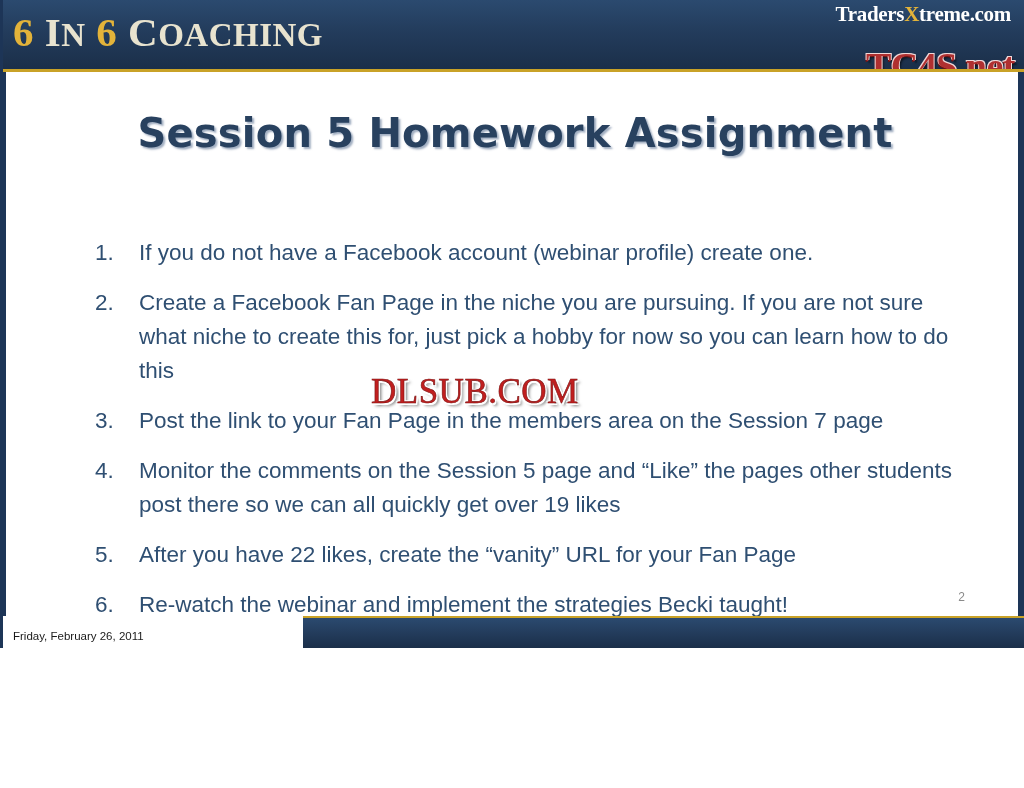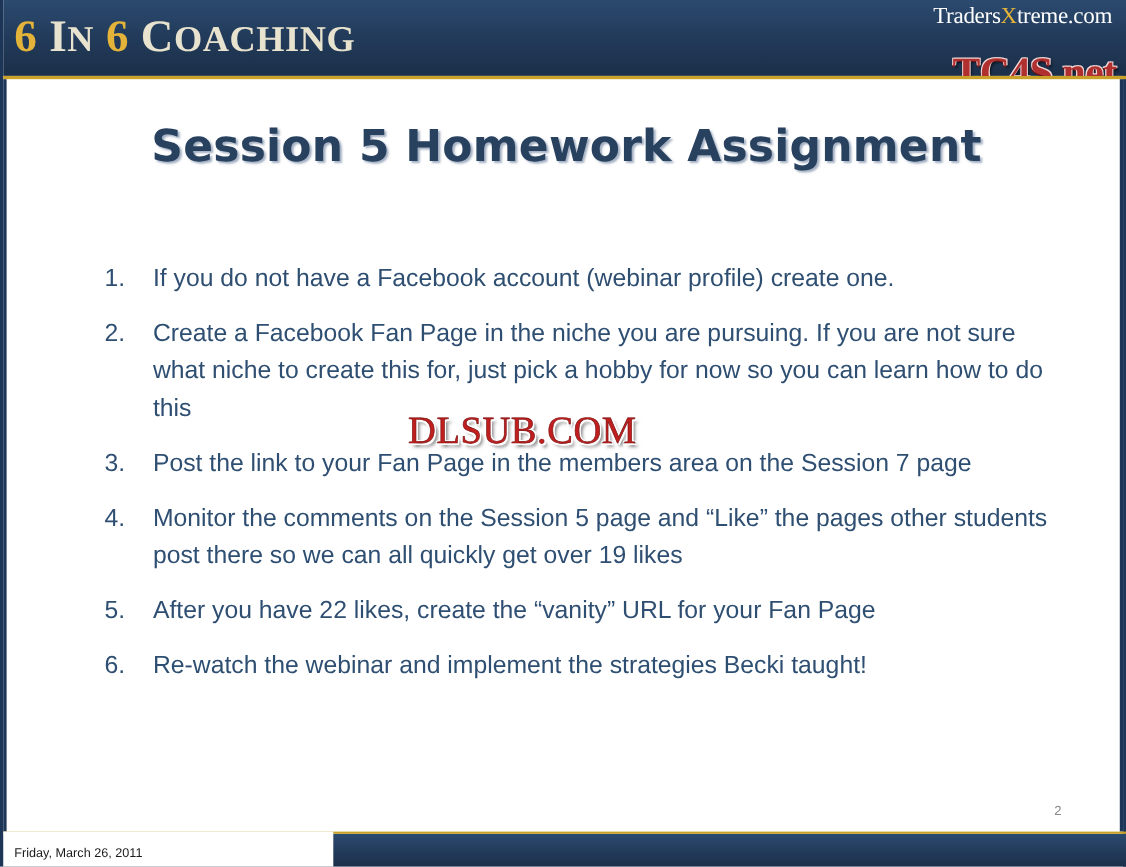--- a/index.html
+++ b/index.html
@@ -9,21 +9,21 @@
   }
   body {
     width: 1024px;
     height: 788px;
     font-family: "Liberation Sans", sans-serif;
     overflow: hidden;
   }
   .slide {
     position: relative;
     width: 1024px;
-    height: 788px;
+    height: 648px;
     background: #ffffff;
     box-sizing: border-box;
     border: 3px solid #1d3557;
     border-top: none;
     border-bottom: none;
   }
 
   
   .header {
     position: absolute;
@@ -164,21 +164,21 @@
     font-family: "Liberation Sans", sans-serif;
     background: #ffffff;
     z-index: 3;
   }
   .footer-brand {
     position: absolute;
     right: 10px;
     top: 2px;
     font-family: "Liberation Serif", serif;
     font-size: 21px;
-    font-weight: normal;
+    font-weight: bold;
     color: #ffffff;
     letter-spacing: -0.3px;
     white-space: nowrap;
     margin-left: 16px;
   }
   .footer-brand .accent { color: #e3b33a; }
   .footer-bar-white {
     position: absolute;
     left: 0;
     bottom: 0;
@@ -238,16 +238,16 @@
       <span class="li-text">Re-watch the webinar and implement the strategies Becki taught!</span>
     </li>
   </ol>
 
   <div class="watermark">DLSUB.COM</div>
 
   <div class="page-number">2</div>
 
   <div class="footer-bar"></div>
   <div class="footer-bar-white"></div>
-  <div class="footer-date">Friday, March 26, 2011</div>
+  <div class="footer-date">Friday, February 26, 2011</div>
   <div class="footer-brand"><span>Traders</span><span class="accent">X</span><span>treme.com</span></div>
 
 </div>
 
 </body></html>

